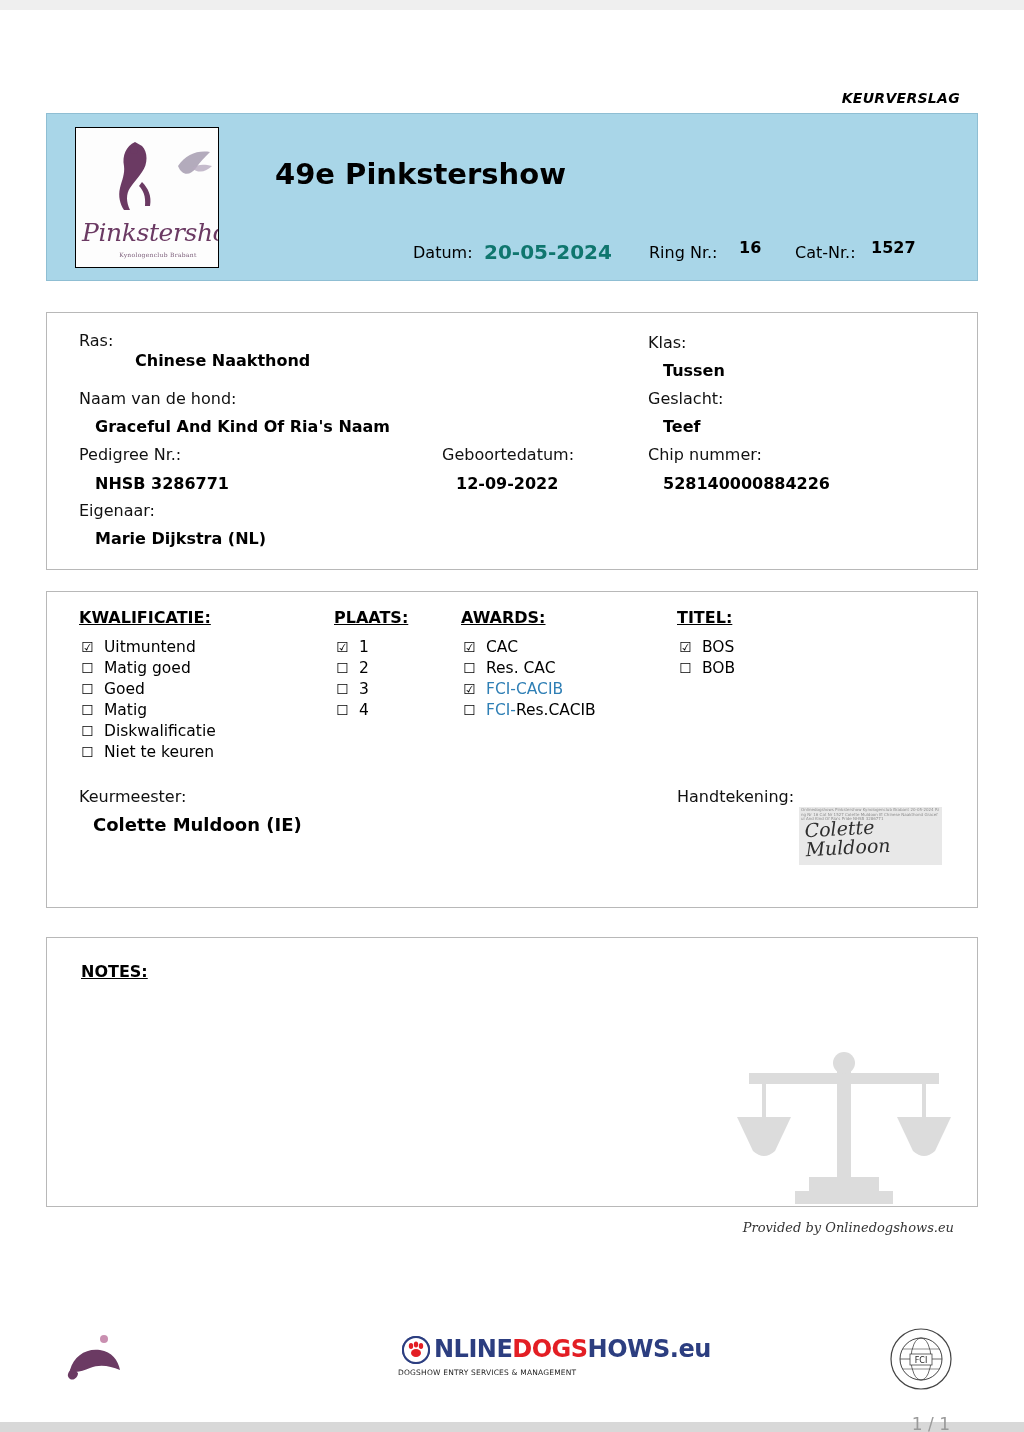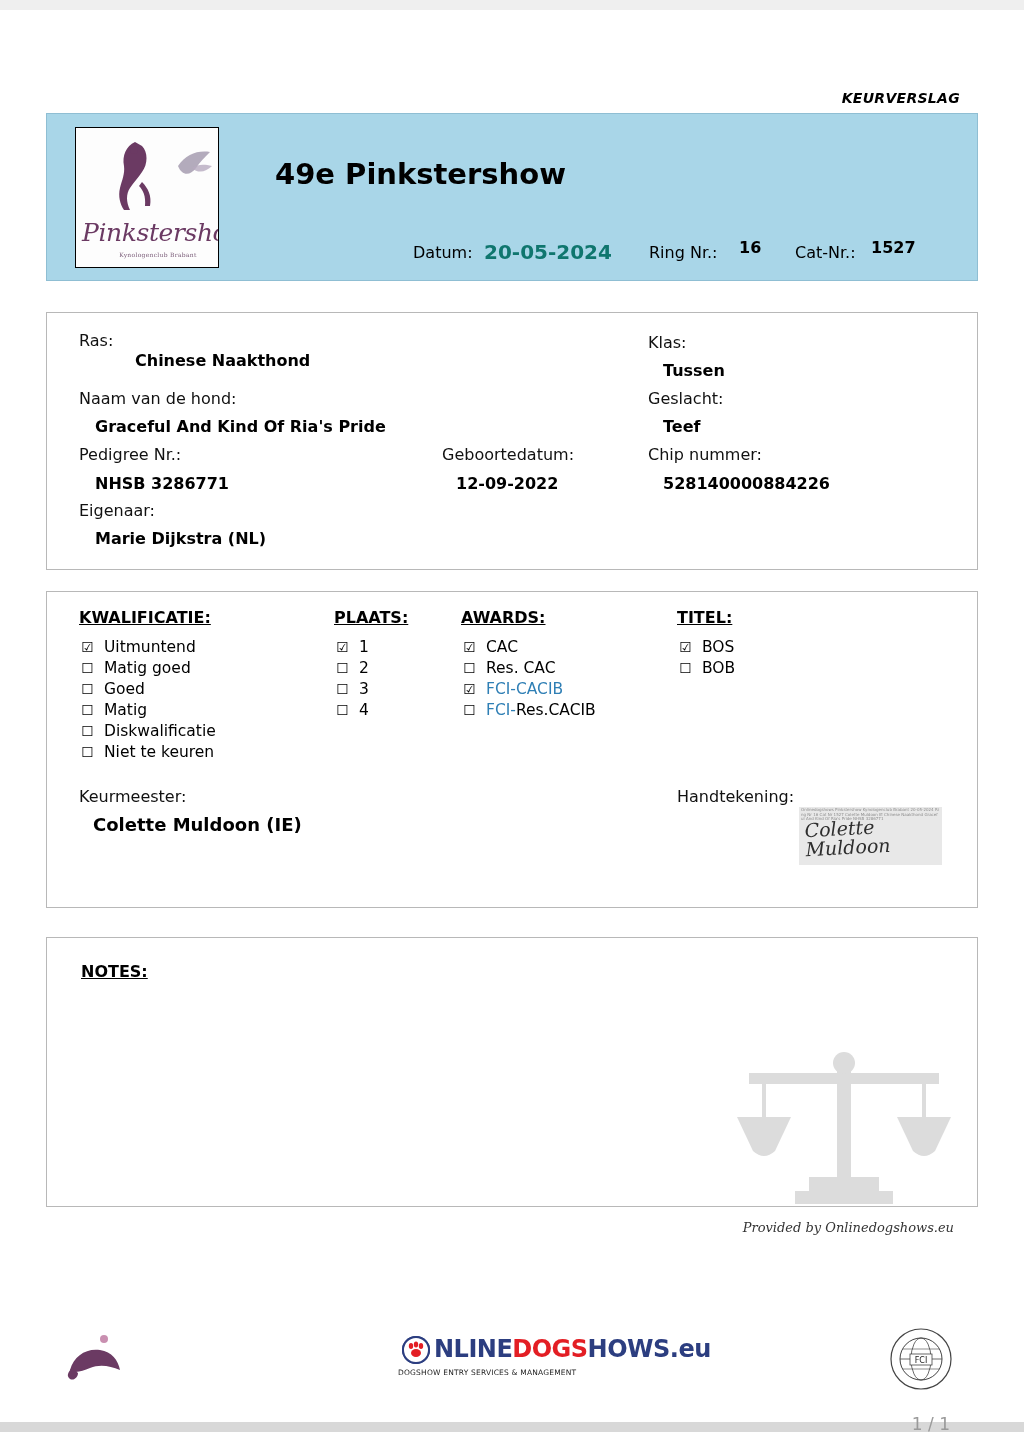--- a/index.html
+++ b/index.html
@@ -333,21 +333,21 @@
       <span class="meta-label m-cat">Cat-Nr.:</span>
       <span class="meta-val-lg m-cat-v">1527</span>
     </div>
   </div>
 
   <div class="box infobox">
     <span class="lbl" style="left:32px; top:18px;">Ras:</span>
     <span class="val" style="left:48px; top:38px;margin-left:40px;">Chinese Naakthond</span>
 
     <span class="lbl" style="left:32px; top:76px;">Naam van de hond:</span>
-    <span class="val" style="left:48px; top:104px;">Graceful And Kind Of Ria's Pride</span>
+    <span class="val" style="left:48px; top:104px;">Graceful And Kind Of Ria's Naam</span>
 
     <span class="lbl" style="left:32px; top:132px;">Pedigree Nr.:</span>
     <span class="val" style="left:48px; top:161px;">NHSB 3286771</span>
 
     <span class="lbl" style="left:395px; top:132px;">Geboortedatum:</span>
     <span class="val" style="left:409px; top:161px;">12-09-2022</span>
 
     <span class="lbl" style="left:32px; top:188px;">Eigenaar:</span>
     <span class="val" style="left:48px; top:216px;">Marie Dijkstra (NL)</span>
 

